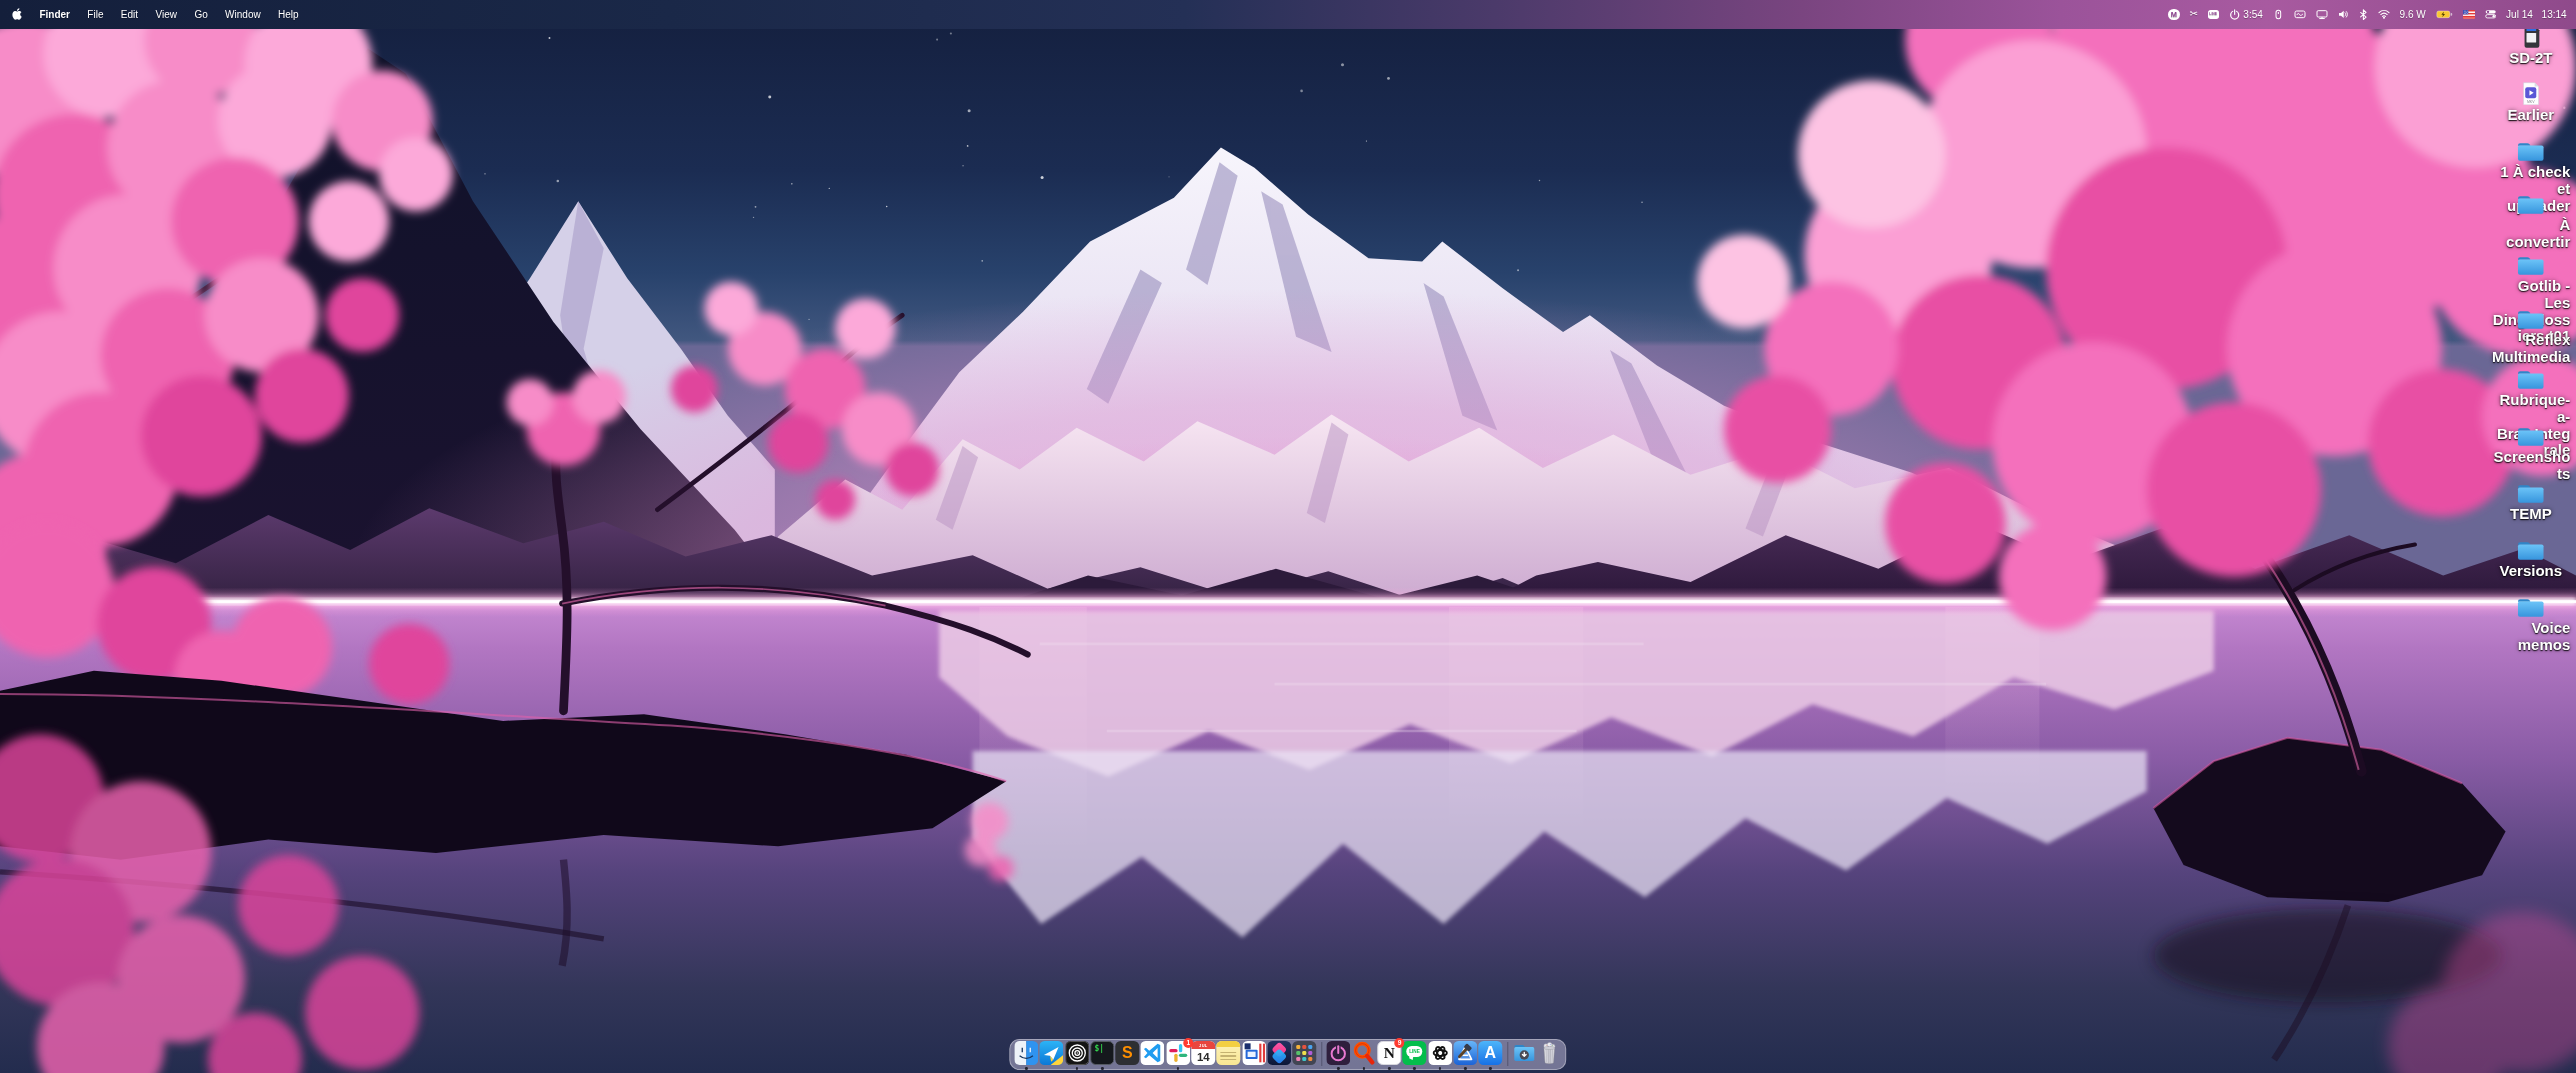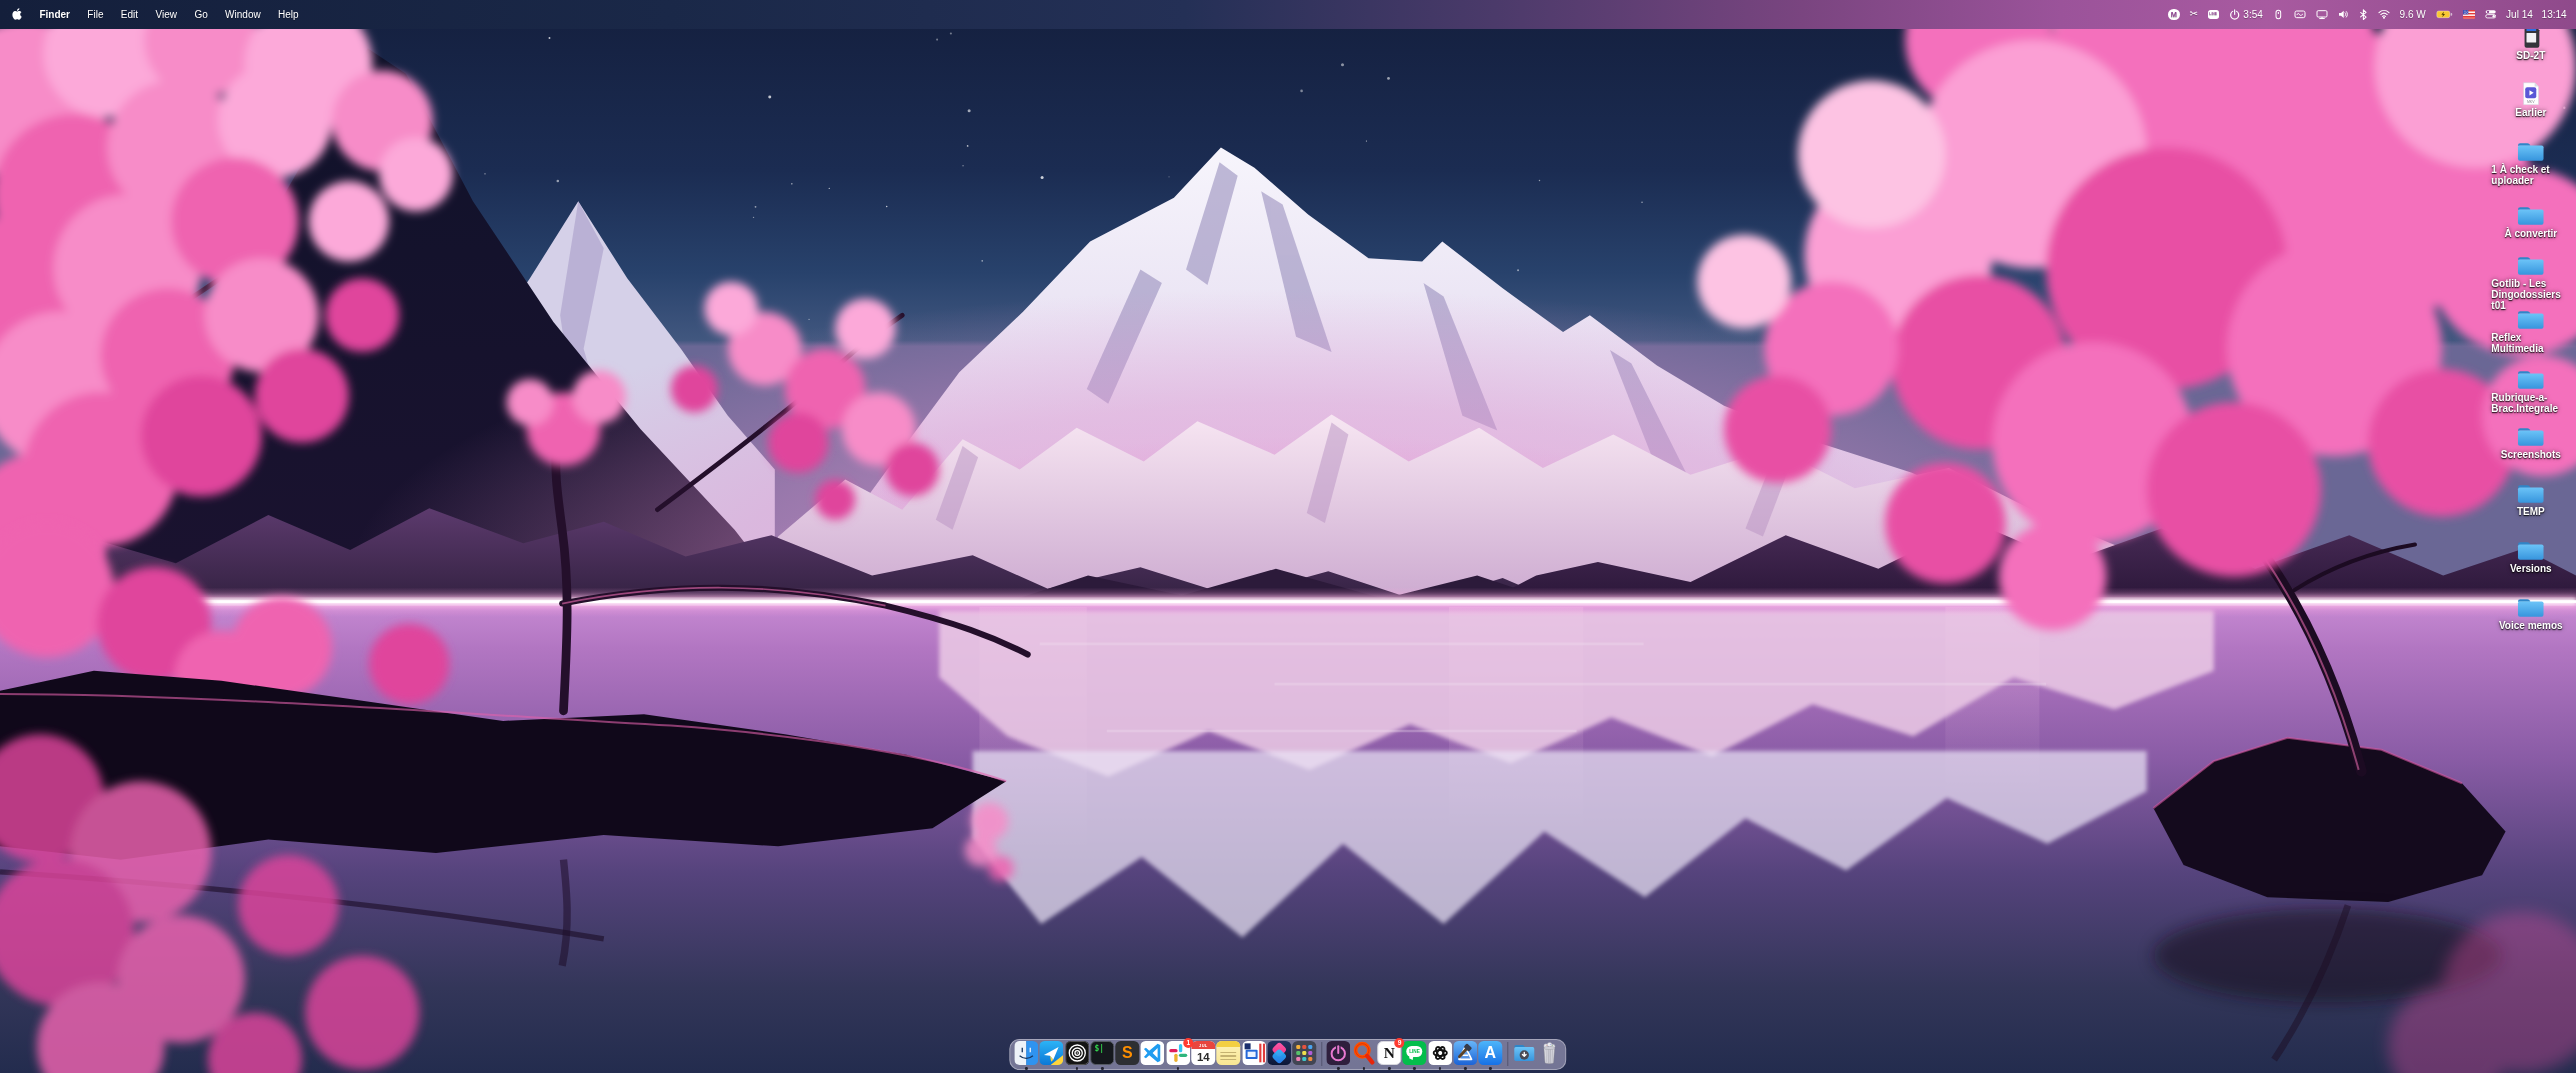--- a/index.html
+++ b/index.html
@@ -24,21 +24,21 @@
   .scis{font-family:"DejaVu Sans",sans-serif;font-size:10px;line-height:1;}
   .linebadge{width:10.7px;height:9.4px;background:#fff;border-radius:2.7px;color:#8d4190;
     font-size:3.4px;font-weight:bold;display:flex;align-items:center;justify-content:center;}
   .clock span{margin-left:5.4px;}
 
   
   #desktop-icons{position:absolute;top:0;right:2.7px;width:85px;z-index:20;}
   .dsk{position:absolute;left:0;width:85px;display:flex;flex-direction:column;
        align-items:center;cursor:default;}
   .dsk .ic{height:24px;display:flex;align-items:flex-end;justify-content:center;}
-  .dsk .lbl{margin-top:2px;font-size:10px;font-weight:bold;color:#fff;text-align:left;
+  .dsk .lbl{margin-top:2px;font-size:15px;font-weight:bold;color:#fff;text-align:right;
     line-height:1.12;max-width:79px;overflow-wrap:anywhere;
     text-shadow:0 0.7px 1.3px rgba(0,0,0,.95),0 0 4px rgba(0,0,0,.55);}
 
   
   #dock{position:absolute;left:50%;bottom:3.4px;transform:translateX(-50%);
     display:flex;align-items:center;gap:1.3px;padding:2.7px 4px;height:31px;box-sizing:border-box;
     background:rgba(195,190,220,.5);border:0.7px solid rgba(255,255,255,.35);
     border-radius:10px;z-index:30;}
   .d-item{position:relative;width:24px;height:25.5px;}
   .d-ic{position:relative;width:24px;height:24px;border-radius:5.4px;overflow:hidden;}
@@ -585,21 +585,21 @@
   <div class="dsk" style="top:138px">
     <div class="ic">
           <svg width="29.5" height="23" viewBox="0 0 46 36">
             <path d="M3 10 q0-3.5 3.5-3.5 h11 q2.2 0 3.4 1.7 l1.6 2.3 h-19.5 z" fill="#2f86c8"></path>
             <rect x="3" y="10" width="40" height="24" rx="3" fill="url(#foldG)"></rect>
           </svg>
         </div>
     <div class="lbl">1 À check et uploader</div>
   </div>
 
-  <div class="dsk" style="top:202px">
+  <div class="dsk" style="top:191px">
     <div class="ic">
           <svg width="29.5" height="23" viewBox="0 0 46 36">
             <path d="M3 10 q0-3.5 3.5-3.5 h11 q2.2 0 3.4 1.7 l1.6 2.3 h-19.5 z" fill="#2f86c8"></path>
             <rect x="3" y="10" width="40" height="24" rx="3" fill="url(#foldG)"></rect>
           </svg>
         </div>
     <div class="lbl">À convertir</div>
   </div>
 
   <div class="dsk" style="top:252px">

